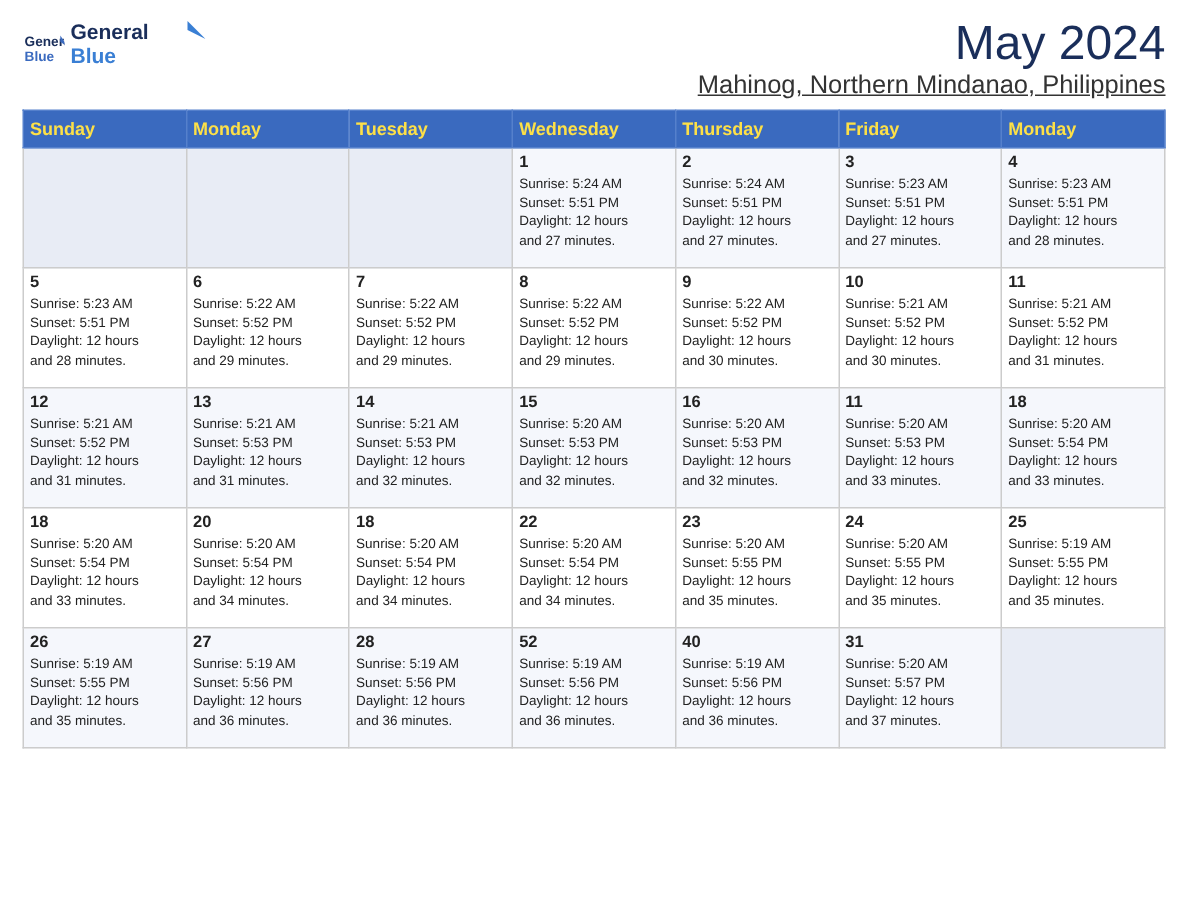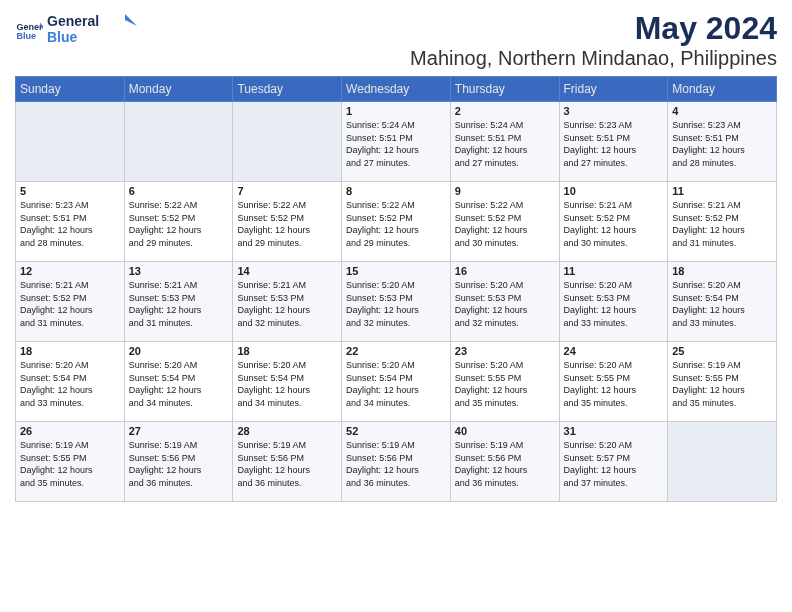--- a/index.html
+++ b/index.html
@@ -23,37 +23,38 @@
     }
     .logo-icon {
       width: 28px;
       height: 28px;
     }
     .title-area {
       text-align: right;
     }
     .main-title {
       font-size: 32px;
-      font-weight: bold;
+      font-weight: normal;
       color: #1a2e5a;
     }
     .subtitle {
-      font-size: 20px;
+      font-size: 17px;
       color: #333;
+      text-decoration: underline;
     }
     table {
       width: 100%;
       border-collapse: collapse;
       table-layout: fixed;
     }
     thead tr th {
       background-color: #3a6abf;
-      color: #e5e5e5;
+      color: #fde047;
       font-size: 12px;
-      font-weight: normal;
+      font-weight: bold;
       padding: 5px 4px;
       text-align: left;
       border: 1px solid #5580cc;
     }
     tbody tr td {
       border: 1px solid #ccc;
       vertical-align: top;
       padding: 3px 4px;
       font-size: 9.5px;
       color: #222;

